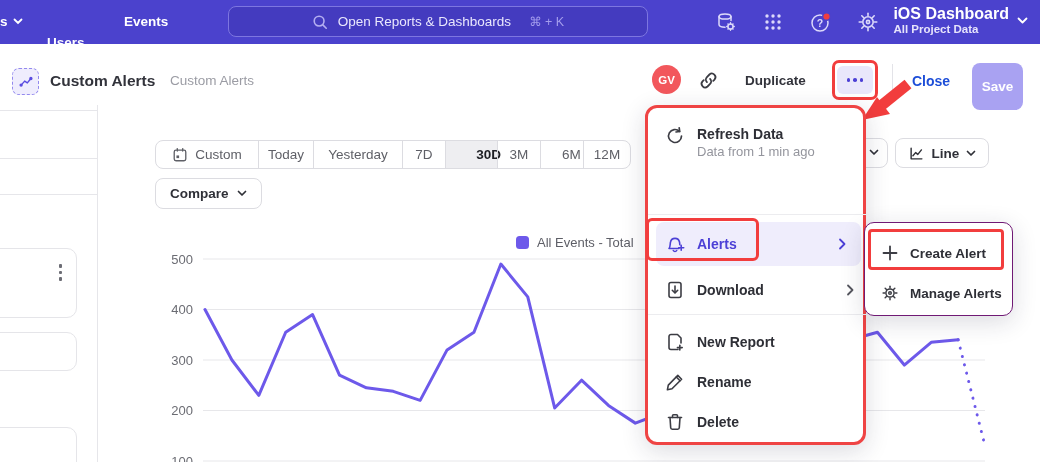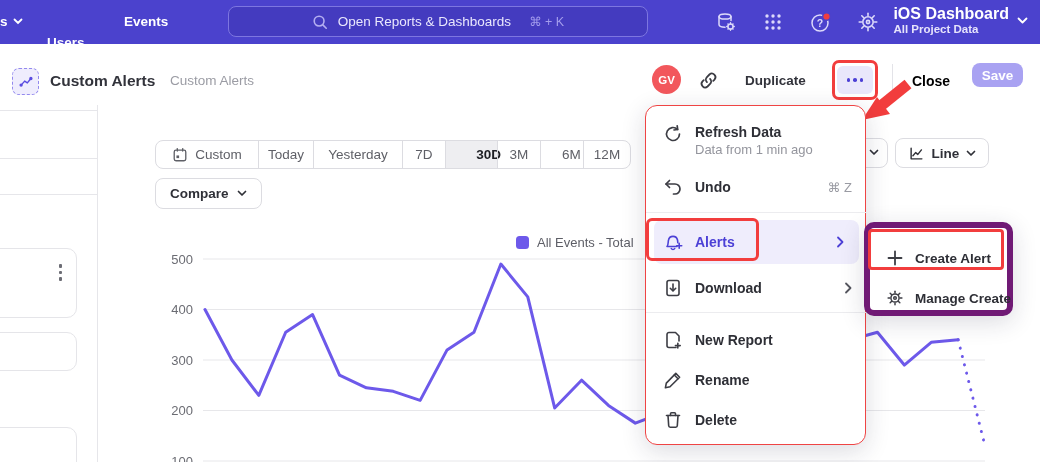--- a/index.html
+++ b/index.html
@@ -30,22 +30,22 @@
     background:#f2575c; color:#fff; font-size:11.5px; font-weight:700;
     display:flex; align-items:center; justify-content:center; cursor:pointer; }
   #link-btn { left:698px; top:26px; width:22px; height:22px; color:#3a3b42; cursor:pointer; }
   #duplicate-btn { left:745px; top:29px; font-size:13.5px; font-weight:600; color:#32333b; cursor:pointer; }
   #dots-wrap { left:832px; top:16px; width:46px; height:40px; border:3px solid #f23d3d; border-radius:7px;
     display:flex; align-items:center; justify-content:center; z-index:20; background:transparent; }
   #dots-btn { width:36px; height:28px; border-radius:6px; background:#e9e7fb;
     display:flex; align-items:center; justify-content:center; gap:3px; cursor:pointer; }
   #dots-btn i { width:3.5px; height:3.5px; border-radius:50%; background:#4c40d6; }
   #hdr-divider { left:892px; top:20px; width:1px; height:26px; background:#e3e3e8; }
-  #close-btn { left:912px; top:29px; font-size:14px; font-weight:600; color:#000000; cursor:pointer;text-align:right; }
-  #save-btn { left:972px; top:19px; width:51px; height:24px; border-radius:8px; border:none;
+  #close-btn { left:912px; top:29px; font-size:14px; font-weight:600; color:#1d4ed8; cursor:pointer;text-align:right; }
+  #save-btn { left:972px; top:19px; width:51px; height:47px; border-radius:8px; border:none;
     background:#a9a2f2; color:#fff; font-size:13.5px; font-weight:600; cursor:pointer; }
   #red-arrow { left:852px; top:34px; width:62px; height:46px; z-index:21; pointer-events:none; }
 
   
   #sidebar { left:0; top:105px; width:98px; height:357px; border-right:1px solid #e6e6ea; background:#fff; z-index:3; }
   .side-line { left:0; height:1px; background:#e6e6ea; width:98px; }
   .side-card { left:-20px; width:97px; background:#fff; border:1px solid #e5e5e9; border-radius:10px; }
   #card-dots { position:absolute; right:14px; top:15px; display:flex; flex-direction:column; gap:3px; cursor:pointer; }
   #card-dots i { width:3.5px; height:3.5px; background:#6c6d75; border-radius:1px; }
 
@@ -68,36 +68,36 @@
     border-radius:8px; display:flex; align-items:center; justify-content:center; gap:7px;
     font-size:13.5px; font-weight:600; color:#2f3037; cursor:pointer; z-index:2; }
 
   
   #legend { left:516px; top:235px; display:flex; align-items:center; gap:8px; z-index:1; }
   #legend .swatch { width:13px; height:13px; border-radius:3.5px; }
   #legend .lbl { font-size:13px; color:#5d5e66; }
   #chart-svg { left:0; top:245px; z-index:1; }
 
   
-  #menu { left:645px; top:105px; width:221px; height:340px; background:#fff; border:1px solid #ef4444;
+  #menu { left:645px; top:105px; width:221px; height:340px; background:#fff; border:3px solid #ef4444;
     border-radius:12px; box-shadow:0 6px 24px rgba(30,30,60,.16); z-index:5; }
   .mi { position:absolute; left:0; width:221px; display:flex; align-items:center; cursor:pointer; color:#2e2f36; }
   .mi .ic { width:20px; height:20px; margin-left:17px; color:#3c3d44; flex:none; }
   .mi .lab { font-size:14px; font-weight:600; margin-left:12px; }
   .mi .right { margin-left:auto; margin-right:15px; }
   .mi .shortcut { font-size:13px; color:#9a9ba3; }
   .mi .chev { color:#55565e; }
   .m-sub { position:absolute; left:49px; font-size:13px; color:#94959d; }
   .m-div { position:absolute; left:0; width:221px; height:1px; background:#ececef; }
   #mi-alerts { left:8px; width:205px; border-radius:8px; background:#efedfc; color:#4c40d6; }
   #mi-alerts .ic, #mi-alerts .chev { color:#4c40d6; }
   #mi-alerts .ic { margin-left:9px; }
 
   
-  #submenu { left:864px; top:222px; width:149px; height:94px; background:#fff; border:6px solid #701a75;
+  #submenu { left:864px; top:222px; width:149px; height:94px; background:#fff; border:1px solid #701a75;
     border-radius:10px; box-shadow:0 6px 24px rgba(30,30,60,.16); z-index:6; }
   .smi { position:absolute; left:0; width:149px; display:flex; align-items:center; cursor:pointer; color:#2e2f36; }
   .smi .ic { width:18px; height:18px; margin-left:16px; color:#3c3d44; flex:none; }
   .smi .lab { font-size:13.5px; font-weight:600; margin-left:11px; }
 
   
   .anno { border:3px solid #f23d3d; border-radius:6px; z-index:22; pointer-events:none; background:transparent; }
   #anno-alerts { left:646px; top:218px; width:113px; height:43px; }
   #anno-create { left:868px; top:229px; width:136px; height:41px; border-radius:4px; }
 </style>
@@ -327,30 +327,20 @@
     <span class="ic">
       <svg width="20" height="20" viewBox="0 0 20 20" fill="none" stroke="currentColor" stroke-width="1.7" stroke-linecap="round">
         <path d="M16.5 10 a6.5 6.5 0 1 1-2-4.7"></path>
           <polyline points="14.2,1.8 14.7,5.5 11,6" stroke-linejoin="round"></polyline>
       </svg>
     </span>
     <span class="lab">Refresh Data</span>
   </div>
   <div class="m-sub" style="top:36px;">Data from 1 min ago</div>
 
-  <div class="mi" style="top:62px; height:38px;">
-    <span class="ic">
-      <svg width="20" height="20" viewBox="0 0 20 20" fill="none" stroke="currentColor" stroke-width="1.7" stroke-linecap="round" stroke-linejoin="round">
-        <polyline points="6.5,3.5 3,7 6.5,10.5"></polyline>
-          <path d="M3 7 h9 a5 5 0 0 1 0 10 h-1.5"></path>
-      </svg>
-    </span>
-    <span class="lab">Undo</span>
-    <span class="right shortcut">⌘ Z</span>
-  </div>
 
   <div class="m-div" style="top:106px;"></div>
 
   <div class="mi" id="mi-alerts" style="top:114px; height:44px;">
     <span class="ic">
       <svg width="20" height="20" viewBox="0 0 20 20" fill="none" stroke="currentColor" stroke-width="1.6" stroke-linecap="round" stroke-linejoin="round">
         <path d="M4 14.5 c1.5-1.5 1-4.5 1.5-6.5 a4.6 4.6 0 0 1 9 0 c.2 1 .2 1.8.3 2.6 M4 14.5 h10"></path>
         <path d="M8.3 16.5 a1.9 1.9 0 0 0 3.4 0"></path>
         <line x1="16.2" y1="11.2" x2="16.2" y2="16.2"></line>
           <line x1="13.7" y1="13.7" x2="18.7" y2="13.7"></line>
@@ -435,18 +425,18 @@
             <line x1="11" y1="17.2" x2="11" y2="19.4"></line>
             <line x1="2.6" y1="11" x2="4.8" y2="11"></line>
             <line x1="17.2" y1="11" x2="19.4" y2="11"></line>
             <line x1="5.1" y1="5.1" x2="6.7" y2="6.7"></line>
             <line x1="15.3" y1="15.3" x2="16.9" y2="16.9"></line>
             <line x1="16.9" y1="5.1" x2="15.3" y2="6.7"></line>
             <line x1="6.7" y1="15.3" x2="5.1" y2="16.9"></line>
           </g>
       </svg>
     </span>
-    <span class="lab">Manage Create</span>
+    <span class="lab">Manage Alerts</span>
   </div>
 </div>
 
 <div id="anno-alerts" class="abs anno"></div>
 <div id="anno-create" class="abs anno"></div>
 
 </body></html>

